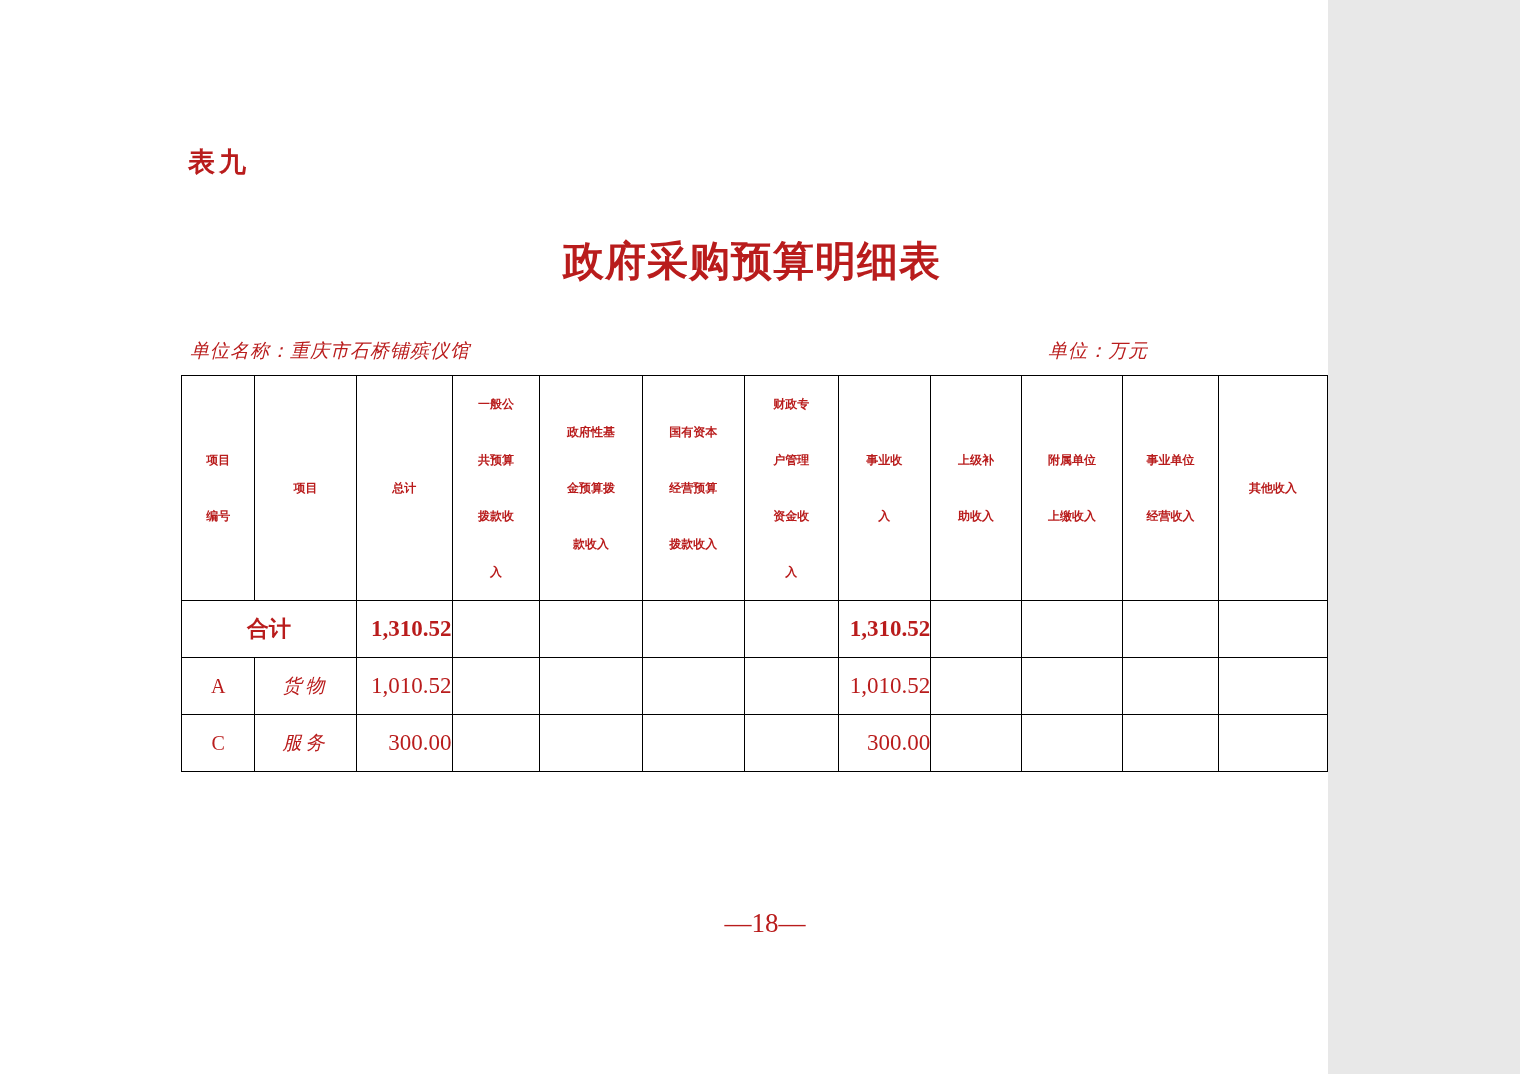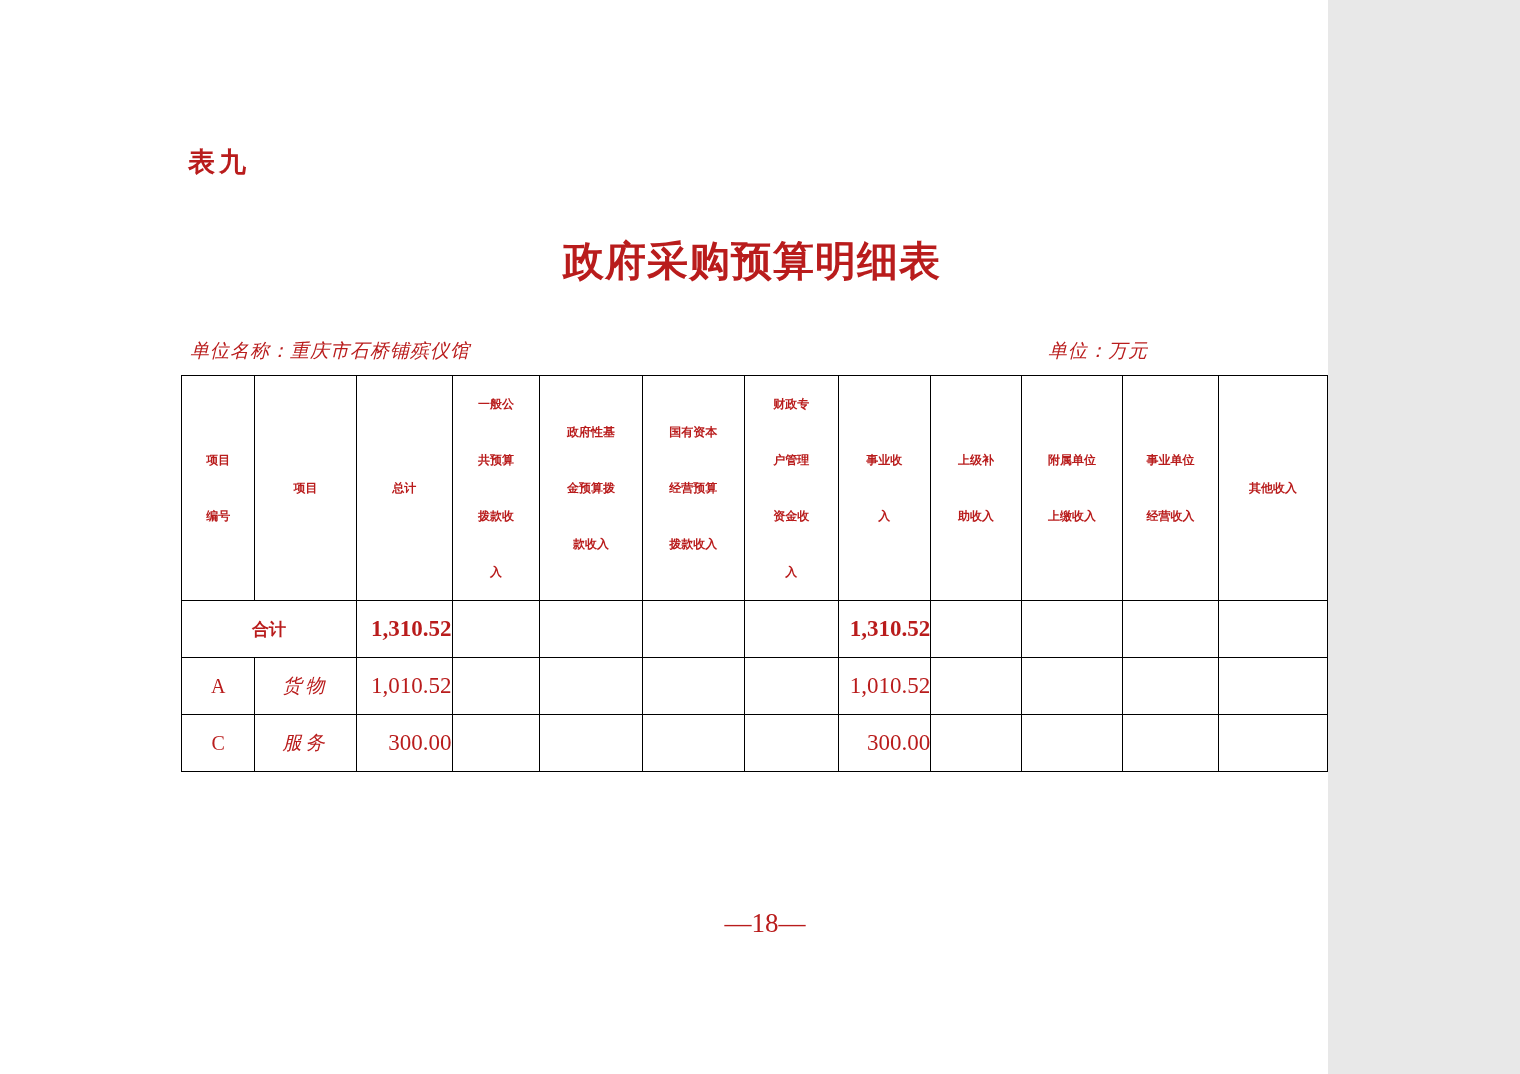--- a/index.html
+++ b/index.html
@@ -76,21 +76,21 @@
     text-align: center;
     vertical-align: middle;
     white-space: pre-line;
   }
   tr.datarow { height: 57px; }
   td.label-cell {
     text-align: center;
     vertical-align: middle;
     font-family: "Liberation Sans", sans-serif;
     font-weight: bold;
-    font-size: 17px;
+    font-size: 22px;
   }
   td.code-cell {
     text-align: center;
     vertical-align: middle;
     font-size: 20px;
     font-family: "Liberation Serif", serif;
   }
   td.item-cell {
     text-align: center;
     vertical-align: middle;

